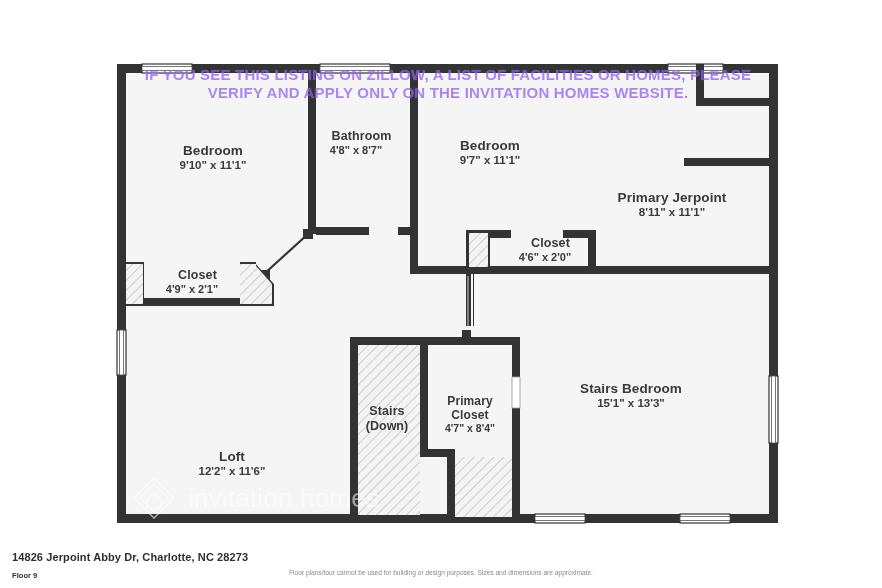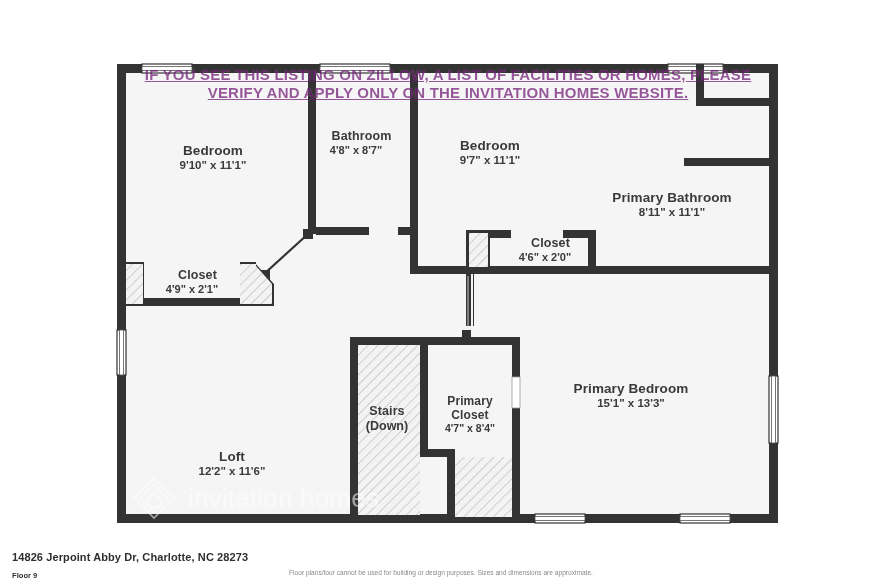--- a/index.html
+++ b/index.html
@@ -52,29 +52,28 @@
   .stairs-label .rname { font-size: 12.5px; }
   .stairs-label .rdim  { font-size: 12.5px; font-weight: bold; }
   .two-line .rname { white-space: pre-line; }
 
   
   #wm-banner {
     position: absolute;
     left: 118px; top: 66px;
     width: 660px;
     text-align: center;
-    color: #701a75;
+    color: #8b5cf6;
     opacity: .72;
     font-size: 15px;
     font-weight: bold;
     line-height: 1.22;
     letter-spacing: .2px;
     pointer-events: none;
     text-shadow: 0 0 1px rgba(255,255,255,.5);
-    text-decoration: underline;
   }
   #wm-logo {
     position: absolute;
     left: 128px; top: 472px;
     display: flex;
     align-items: center;
     gap: 8px;
     opacity: .55;
     pointer-events: none;
   }
@@ -289,37 +288,37 @@
       </div>
       <div class="room-label sz-md" style="left: 356px; top: 143px;">
         <span class="rname">Bathroom</span>
         <span class="rdim">4'8" x 8'7"</span>
       </div>
       <div class="room-label sz-lg" style="left: 490px; top: 153px;">
         <span class="rname">Bedroom</span>
         <span class="rdim">9'7" x 11'1"</span>
       </div>
       <div class="room-label sz-lg" style="left: 672px; top: 205px;">
-        <span class="rname">Primary Bathroom</span>
+        <span class="rname">Primary Jerpoint</span>
         <span class="rdim">8'11" x 11'1"</span>
       </div>
       <div class="room-label sz-md" style="left: 192px; top: 282px;">
         <span class="rname">Closet</span>
         <span class="rdim">4'9" x 2'1"</span>
       </div>
       <div class="room-label sz-md" style="left: 545px; top: 250px;">
         <span class="rname">Closet</span>
         <span class="rdim">4'6" x 2'0"</span>
       </div>
       <div class="room-label sz-lg" style="left: 232px; top: 420px; margin-top: 44px;">
         <span class="rname">Loft</span>
         <span class="rdim">12'2" x 11'6"</span>
       </div>
       <div class="room-label sz-lg" style="left: 631px; top: 396px;">
-        <span class="rname">Primary Bedroom</span>
+        <span class="rname">Stairs Bedroom</span>
         <span class="rdim">15'1" x 13'3"</span>
       </div>
       <div class="room-label sz-sm two-line" style="left: 470px; top: 414px;">
         <span class="rname">Primary
 Closet</span>
         <span class="rdim">4'7" x 8'4"</span>
       </div>
       <div class="room-label stairs-label" style="left: 387px; top: 419px;">
         <span class="rname">Stairs</span>
         <span class="rdim">(Down)</span>

